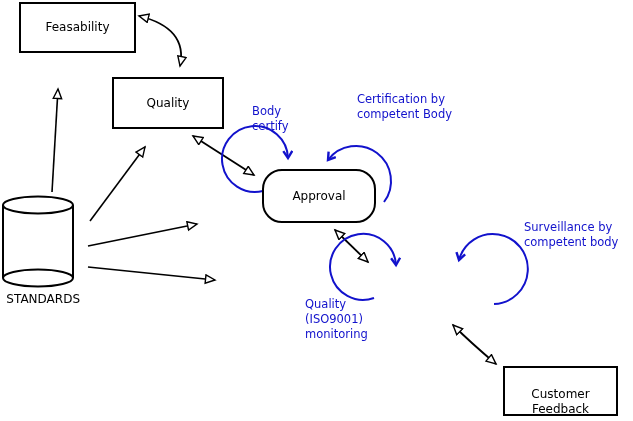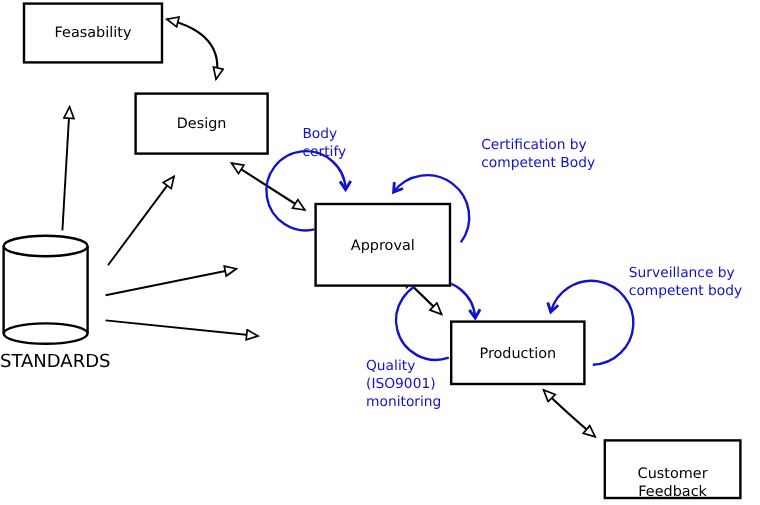--- a/index.html
+++ b/index.html
@@ -27,31 +27,31 @@
     position:absolute;
     z-index:3;
     color:#1212cc;
     font-size:11.5px;
     line-height:15px;
   }
   .ds-label{
     position:absolute;
     z-index:3;
     color:#000;
-    font-size:15px;
+    font-size:12px;
     text-align:right;
   }
   #node-feasability{left:19px;top:2px;width:117px;height:51px;}
   #node-design{left:112px;top:77px;width:112px;height:52px;}
-  #node-approval{left:262px;top:169px;width:114px;height:70px;}
+  #node-approval{left:262px;top:169px;width:114px;height:54px;border-radius:20px;}
   #node-production{left:375px;top:267px;width:113px;height:54px;}
   #node-customer-feedback{left:503px;top:366px;width:115px;height:50px;}
   #node-customer-feedback .lbl{width:90px;margin-top:22px;}
   #ann-self-certify{left:252px;top:104px;width:52px;}
-  #ann-certification{left:357px;top:113px;width:118px;margin-left:44px;}
+  #ann-certification{left:357px;top:92px;width:118px;}
   #ann-surveillance{left:524px;top:220px;width:114px;}
   #ann-quality{left:269px;top:297px;width:82px;margin-left:36px;}
   #standards-label{left:0px;top:292px;width:80px;}
 </style>
 </head>
 <body>
 
 <div id="canvas">
 
   <svg id="diagram-svg" width="633" height="421" viewBox="0 0 633 421">
@@ -84,27 +84,24 @@
     <path d="M263,191 A33,33 0 1 1 288,158" fill="none" stroke="#1212cc" stroke-width="2" marker-end="url(#blueArrow)"></path>
     <path d="M384,202 A35,35 0 1 0 328,160" fill="none" stroke="#1212cc" stroke-width="2" marker-end="url(#blueArrow)"></path>
     <path d="M374,298 A33,33 0 1 1 396,265" fill="none" stroke="#1212cc" stroke-width="2" marker-end="url(#blueArrow)"></path>
     <path d="M494,304 A35,35 0 1 0 459,260" fill="none" stroke="#1212cc" stroke-width="2" marker-end="url(#blueArrow)"></path>
   </svg>
 
   <div class="node" id="node-feasability">
     <span class="lbl">Feasability</span>
   </div>
   <div class="node" id="node-design">
-    <span class="lbl">Design</span>
+    <span class="lbl">Quality</span>
   </div>
   <div class="node" id="node-approval">
     <span class="lbl">Approval</span>
-  </div>
-  <div class="node" id="node-production">
-    <span class="lbl">Production</span>
   </div>
   <div class="node" id="node-customer-feedback">
     <span class="lbl">Customer Feedback</span>
   </div>
 
   <div class="ds-label" id="standards-label">STANDARDS</div>
 
   <div class="annotation" id="ann-self-certify">Body certify</div>
   <div class="annotation" id="ann-certification">Certification by competent Body</div>
   <div class="annotation" id="ann-surveillance">Surveillance by competent body</div>

